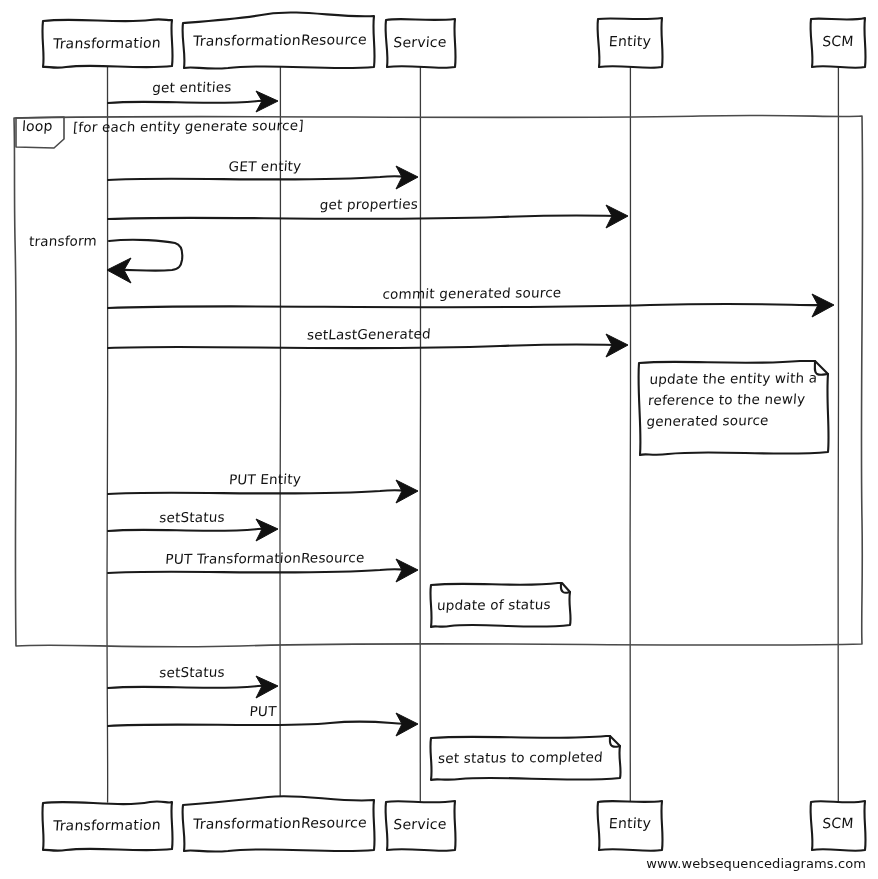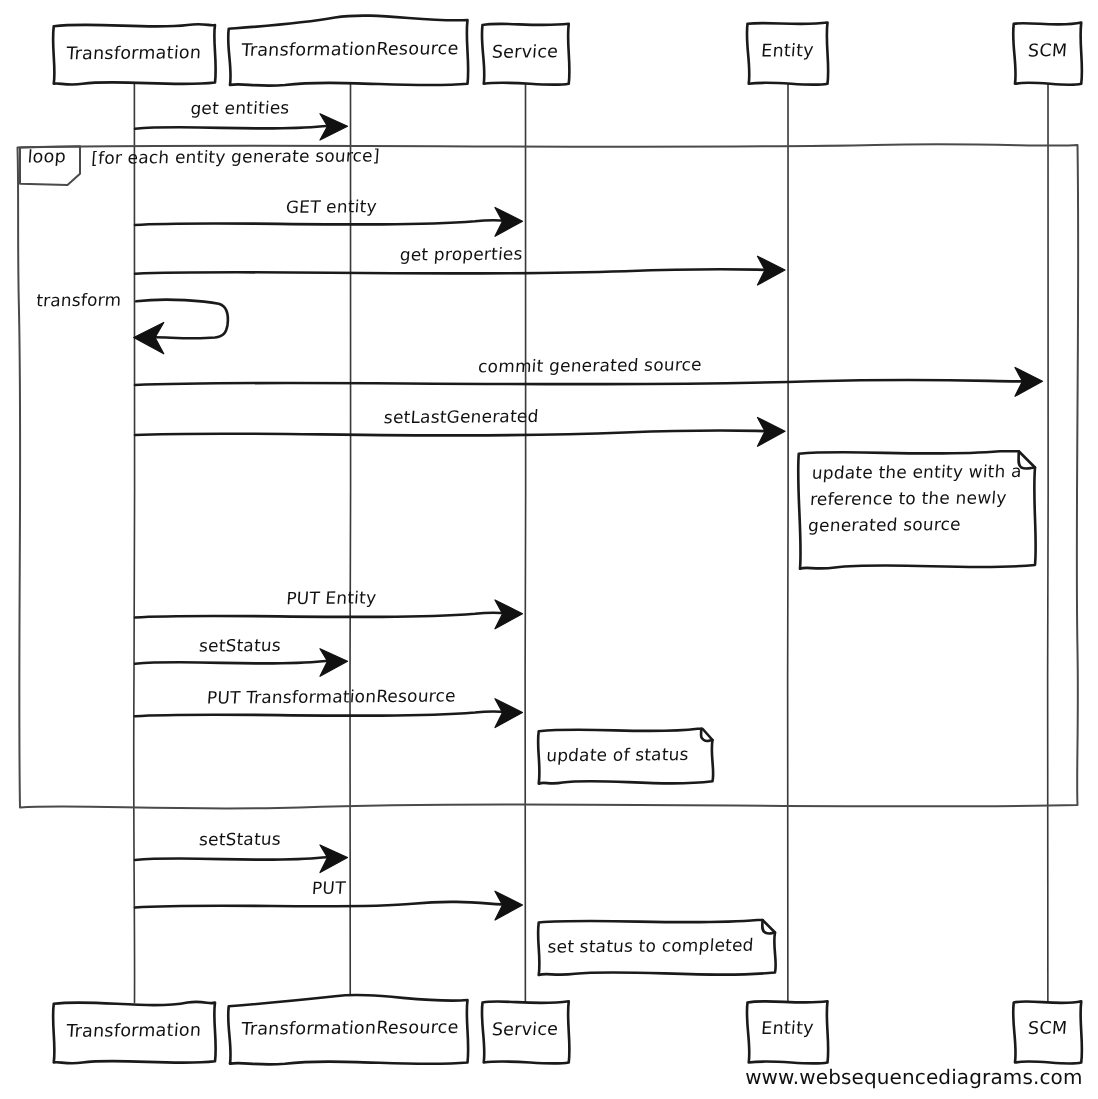--- a/index.html
+++ b/index.html
@@ -29,21 +29,21 @@
     transform:skewX(-4.5deg) rotate(-0.5deg);
     transform-origin:left center;
   }
   .participant-label{font-size:14px;}
   .msg-label{font-size:13.5px;}
   .note-text{font-size:13.5px;line-height:1.55;white-space:normal;}
   .frag-kind{font-size:14px;}
   .frag-cond{font-size:13.5px;}
   .footer-credit{
     position:absolute;right:12px;bottom:8px;
-    font-size:16px;color:#111;
+    font-size:13px;color:#111;
     font-family:"DejaVu Sans",sans-serif;
     letter-spacing:.1px;
   }
   .centered{transform:translateX(-50%) skewX(-4.5deg) rotate(-0.5deg);transform-origin:center center;}
 </style>
 </head>
 <body>
 
 <div id="diagram-root">
 

